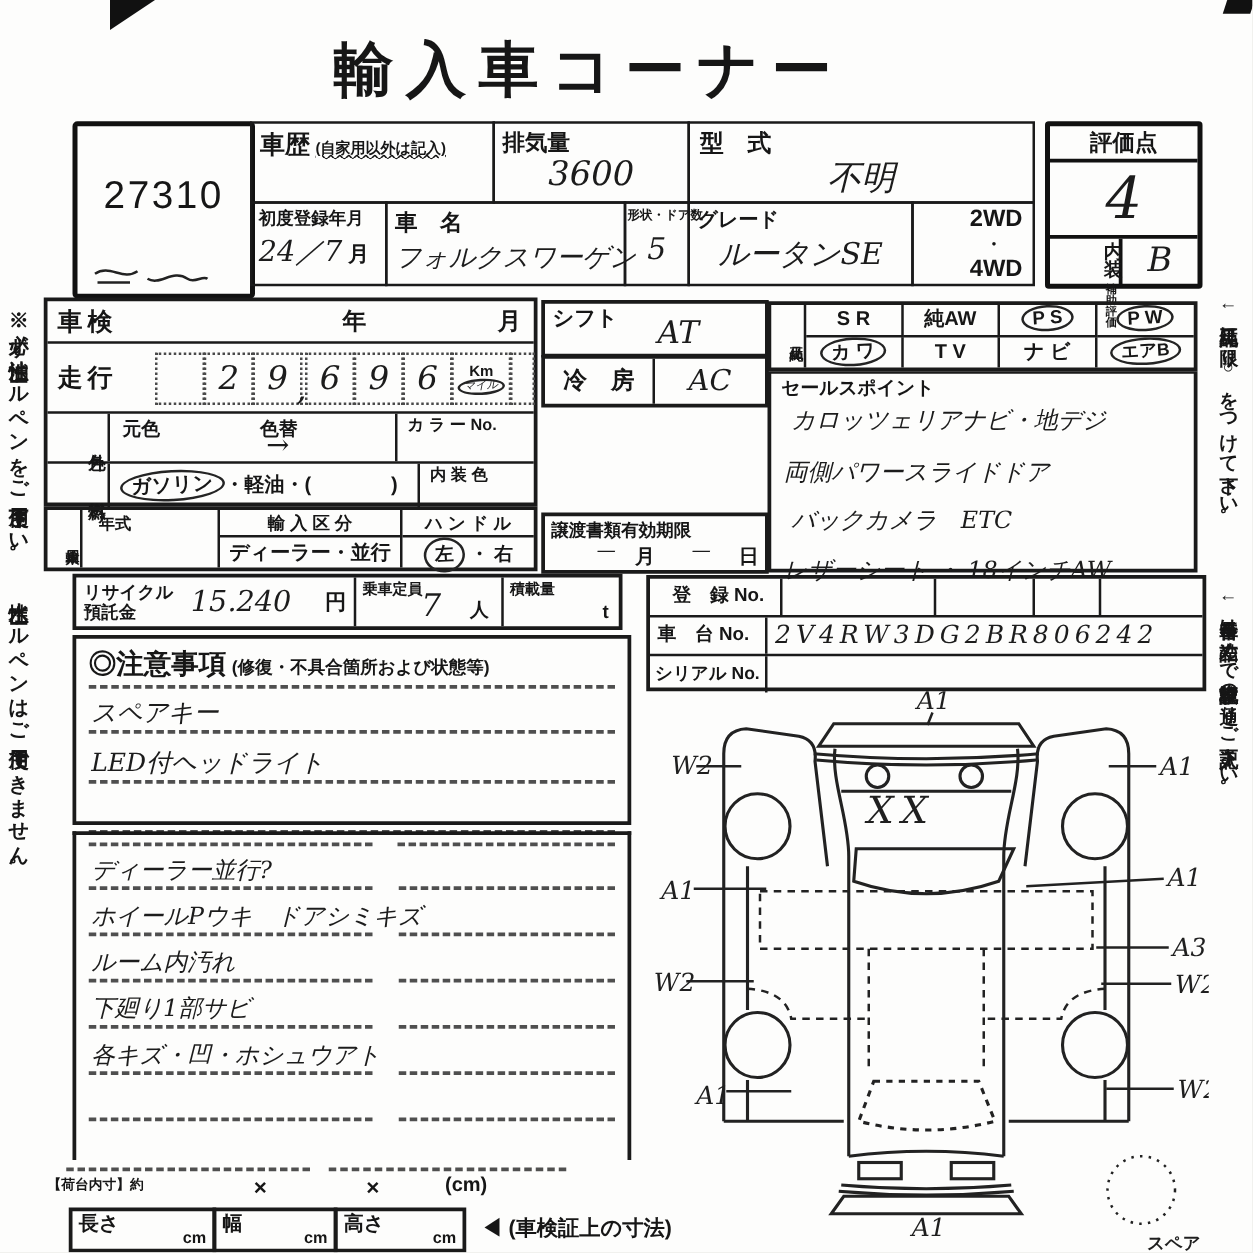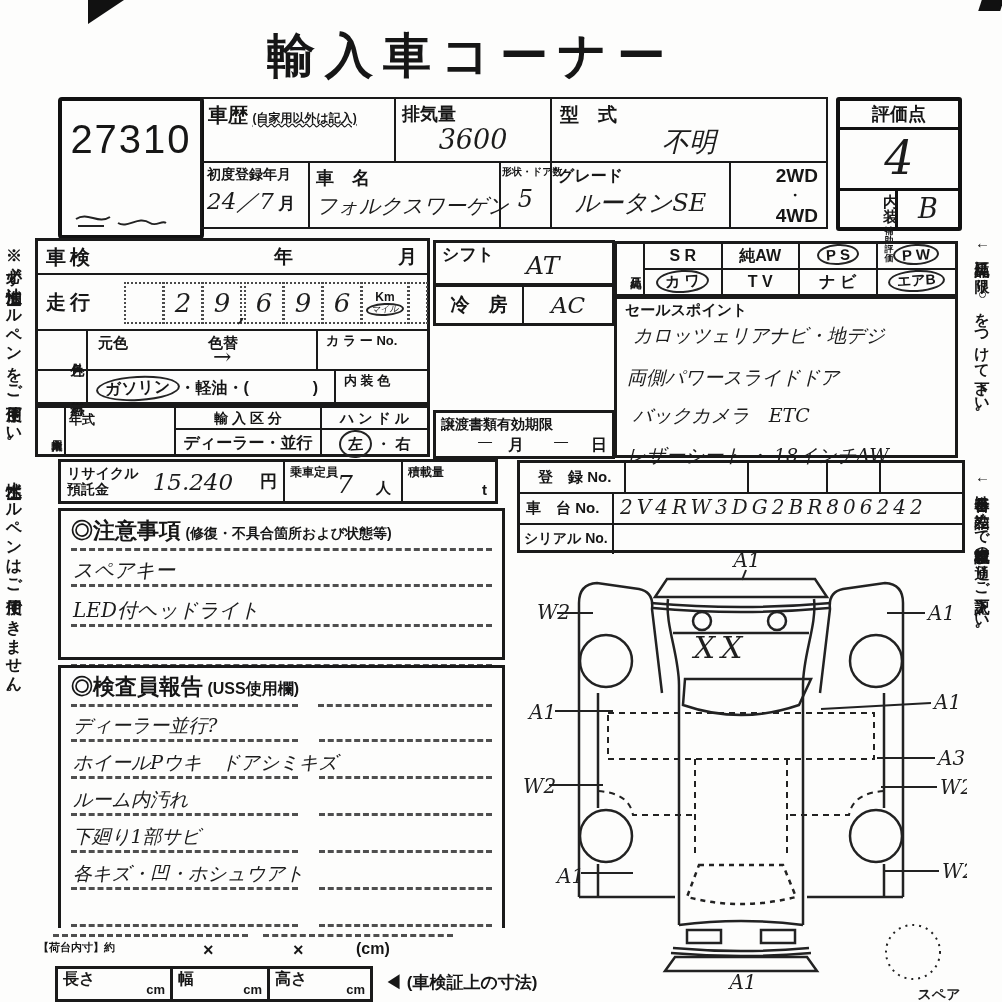--- a/index.html
+++ b/index.html
@@ -23,21 +23,21 @@
 <body>
 
 <div class="sheet">
 
   <div class="abs" style="left:88px;top:0;width:0;height:0;border-top:24px solid #111;border-right:36px solid transparent;"></div>
   <div class="abs" style="right:0;top:0;width:22px;height:11px;background:#111;transform:skewX(-18deg);"></div>
 
   <div class="abs lbl" style="left:0;right:60px;top:24px;text-align:center;font-size:48px;letter-spacing:10px;">輸入車コーナー</div>
 
   <div class="abs" style="left:58px;top:97px;width:138px;height:134px;border:4px solid #111;border-radius:4px;">
-    <div style="margin-top:16px;text-align:center;font-size:40px;letter-spacing:2px;">27310</div>
+    <div style="margin-top:37px;text-align:center;font-size:31px;letter-spacing:2px;">27310</div>
     <svg class="abs" width="100" height="26" style="left:8px;bottom:4px;">
       <path d="M6,14 C18,6 28,20 40,12 M8,21 L34,21 M48,18 C58,24 68,10 80,18 C86,22 92,15 96,18" fill="none" stroke="#222" stroke-width="2"></path>
     </svg>
   </div>
 
   <div class="abs" style="left:200px;top:97px;width:628px;height:134px;">
     <div style="display:flex;height:66px;">
       <div class="cell b2" style="width:196px;padding:3px 6px;">
         <span class="lbl" style="font-size:20px;">車歴</span>
         <span class="lbl" style="font-size:12px;text-decoration:underline wavy;">(自家用以外は記入)</span>
@@ -147,21 +147,21 @@
         <span class="circ lbl" style="font-size:16px;">ガソリン</span><span class="lbl" style="font-size:16px;">・軽油・(　　　　)</span>
       </div>
       <div class="abs" style="left:296px;top:0;bottom:0;right:0;border-left:2px solid #1a1a1a;">
         <span class="lbl" style="font-size:13px;margin-left:8px;">内 装 色</span>
       </div>
     </div>
   </div>
 
   <div class="abs bx" style="left:35px;top:405px;width:395px;height:52px;box-sizing:border-box;display:flex;">
     <div class="vtx" style="width:26px;border-right:2px solid #1a1a1a;font-size:11px;text-align:center;">輸入車用</div>
-    <div class="cell" style="width:110px;border-right:2px solid #1a1a1a;padding:2px 3px;">
+    <div class="cell" style="width:110px;border-right:2px solid #1a1a1a;padding:2px 13px;">
       <span class="lbl" style="font-size:13px;">年式</span>
     </div>
     <div class="cell" style="width:146px;border-right:2px solid #1a1a1a;">
       <div class="lbl" style="height:20px;border-bottom:2px solid #1a1a1a;text-align:center;font-size:14px;line-height:20px;">輸 入 区 分</div>
       <div class="lbl" style="text-align:center;font-size:16px;line-height:26px;">ディーラー・並行</div>
     </div>
     <div class="cell" style="flex:1;">
       <div class="lbl" style="height:20px;border-bottom:2px solid #1a1a1a;text-align:center;font-size:14px;line-height:20px;">ハ ン ド ル</div>
       <div style="text-align:center;line-height:24px;">
         <span class="circ lbl" style="font-size:15px;">左</span>
@@ -205,24 +205,20 @@
       <span class="hw" style="font-size:20px;position:absolute;left:2px;top:8px;">LED付ヘッドライト</span>
       <div class="seg abs" style="left:0;right:0;bottom:2px;"></div>
     </div>
     <div style="position:relative;height:40px;">
       <span class="hw" style="font-size:20px;position:absolute;left:2px;top:8px;"></span>
       <div class="seg abs" style="left:0;right:0;bottom:2px;"></div>
     </div>
   </div>
 
   <div class="abs" style="left:58px;top:665px;width:447px;height:263px;border:3px solid #1a1a1a;border-bottom:none;box-sizing:border-box;padding:4px 10px 0 10px;">
-    <div>
-      <span class="lbl" style="font-size:22px;">◎検査員報告</span>
-      <span class="lbl" style="font-size:16px;">(USS使用欄)</span>
-    </div>
     <div style="display:flex;gap:20px;margin-top:2px;">
         <div class="seg" style="width:54%;"></div>
         <div class="seg" style="flex:1;"></div>
       </div>
     <div style="position:relative;height:37px;">
       <span class="hw" style="font-size:19px;position:absolute;left:2px;top:6px;">ディーラー並行?</span>
       <div class="seg abs" style="left:0;width:54%;bottom:2px;"></div>
         <div class="seg abs" style="left:59%;right:0;bottom:2px;"></div>
     </div>
     <div style="position:relative;height:37px;">

